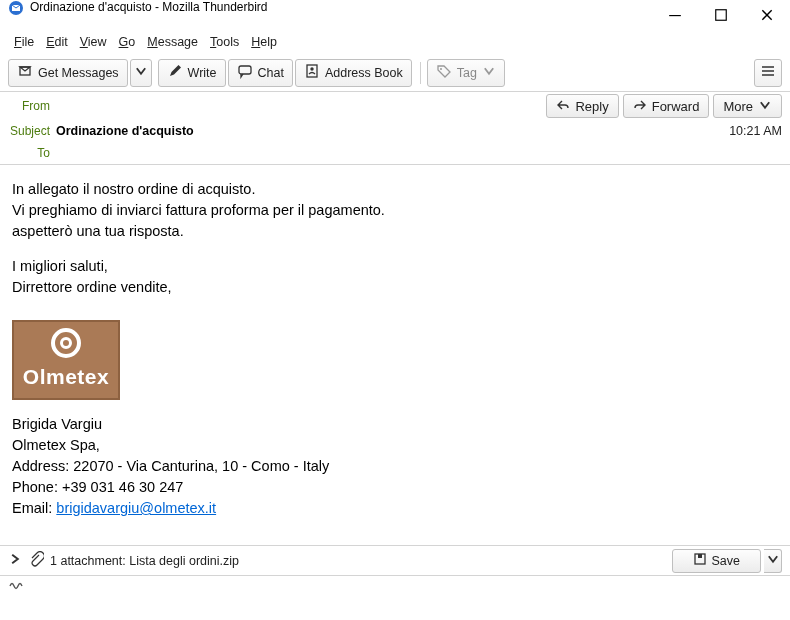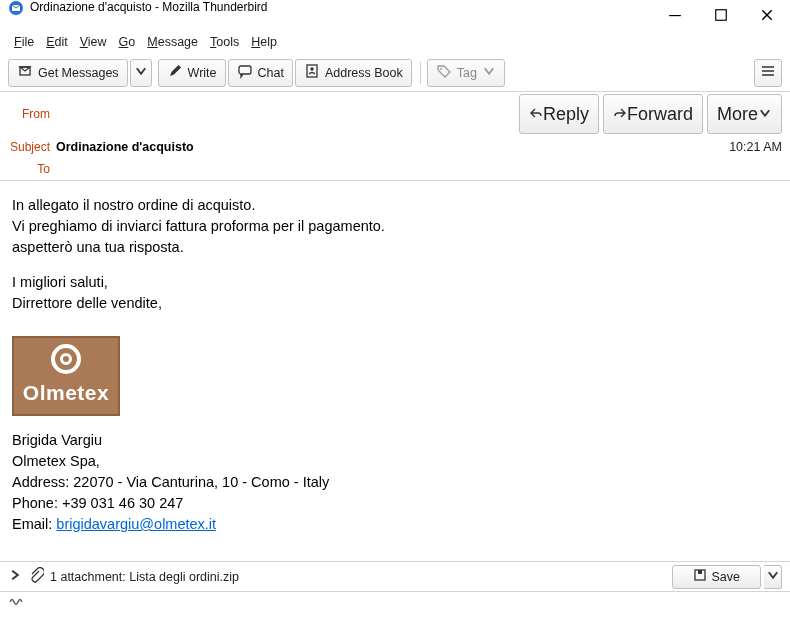--- a/index.html
+++ b/index.html
@@ -21,25 +21,25 @@
   .toolbar { display: flex; align-items: center; height: 38px; padding: 3px 8px; border-bottom: 1px solid #d4d4d4; background: #fff; }
   .tbtn { display: flex; align-items: center; padding: 4px 8px; border: 1px solid #c0c0c0; border-radius: 3px; background: linear-gradient(#fdfdfd,#f0f0f0); margin-right: 2px; gap: 5px; font-size: 12.5px; cursor: default; height: 28px; }
   .tbtn.square { width: 22px; justify-content: center; padding: 4px 0; margin-right: 6px; }
   .t-sep { width: 1px; height: 22px; background: #d0d0d0; margin: 0 6px; }
   .spacer { flex: 1; }
   .hamburger { width: 28px; height: 28px; display: flex; align-items: center; justify-content: center; border: 1px solid #c0c0c0; border-radius: 3px; background: linear-gradient(#fdfdfd,#f0f0f0); cursor: default; }
   
   
   .msghdr { border-bottom: 1px solid #d4d4d4; background: #fff; }
   .hdr-row { display: flex; align-items: center; min-height: 22px; padding: 2px 8px; }
-  .hdr-label { width: 48px; color: #c2410c; font-size: 12px; text-align: right; padding-right: 6px; }
+  .hdr-label { width: 48px; color: #4d7c0f; font-size: 12px; text-align: right; padding-right: 6px; }
   .hdr-val { font-size: 12.5px; }
   .hdr-subj { font-weight: bold; color: #000; }
   .hdr-actions { margin-left: auto; display: flex; gap: 4px; }
-  .hbtn { display: flex; align-items: center; background: linear-gradient(#fdfdfd,#ececec); border: 1px solid #bfbfbf; border-radius: 3px; padding: 19px 9px; font-size: 18px; cursor: default; height: 24px; }
+  .hbtn { display: flex; align-items: center; gap: 5px; background: linear-gradient(#fdfdfd,#ececec); border: 1px solid #bfbfbf; border-radius: 3px; padding: 3px 9px; font-size: 13px; cursor: default; height: 24px; }
   .time { color: #222; font-size: 12.5px; margin-left: auto; }
   
   
   .msgbody { padding: 14px 12px 10px 12px; font-size: 14.5px; line-height: 1.45; color: #000; height: 380px; overflow: hidden; background: #fff; position: relative; }
   .msgbody p { margin-bottom: 0; }
   .msgbody .block { margin-bottom: 14px; }
   .sig-logo { display: inline-flex; flex-direction: column; align-items: center; justify-content: center; background: #aa7a56; color: #fff; width: 108px; height: 80px; margin: 8px 0 14px 0; border: 2px solid #8d6140; }
   .sig-logo .ring { width: 30px; height: 30px; border: 4px solid #fff; border-radius: 50%; margin-bottom: 4px; position: relative; }
   .sig-logo .ring::after { content:""; position:absolute; inset:5px; border:3px solid #fff; border-radius:50%; }
   .sig-logo .brand { font-weight: bold; font-size: 21px; letter-spacing: .5px; }
@@ -190,21 +190,21 @@
   </div>
 </div>
 
 <div class="bodywrap">
   <div class="msgbody">
     <p>In allegato il nostro ordine di acquisto.</p>
     <p>Vi preghiamo di inviarci fattura proforma per il pagamento.</p>
     <p class="block">aspetterò una tua risposta.</p>
     
     <p>I migliori saluti,</p>
-    <p class="block">Dirrettore delle vendite,</p>
+    <p class="block">Dirrettore ordine vendite,</p>
     
     <div class="sig-logo">
       <div class="ring"></div>
       <div class="brand">Olmetex</div>
     </div>
     
     <p>Brigida Vargiu</p>
     <p>Olmetex Spa,</p>
     <p>Address: 22070 - Via Canturina, 10 - Como - Italy</p>
     <p>Phone: +39 031 46 30 247</p>

